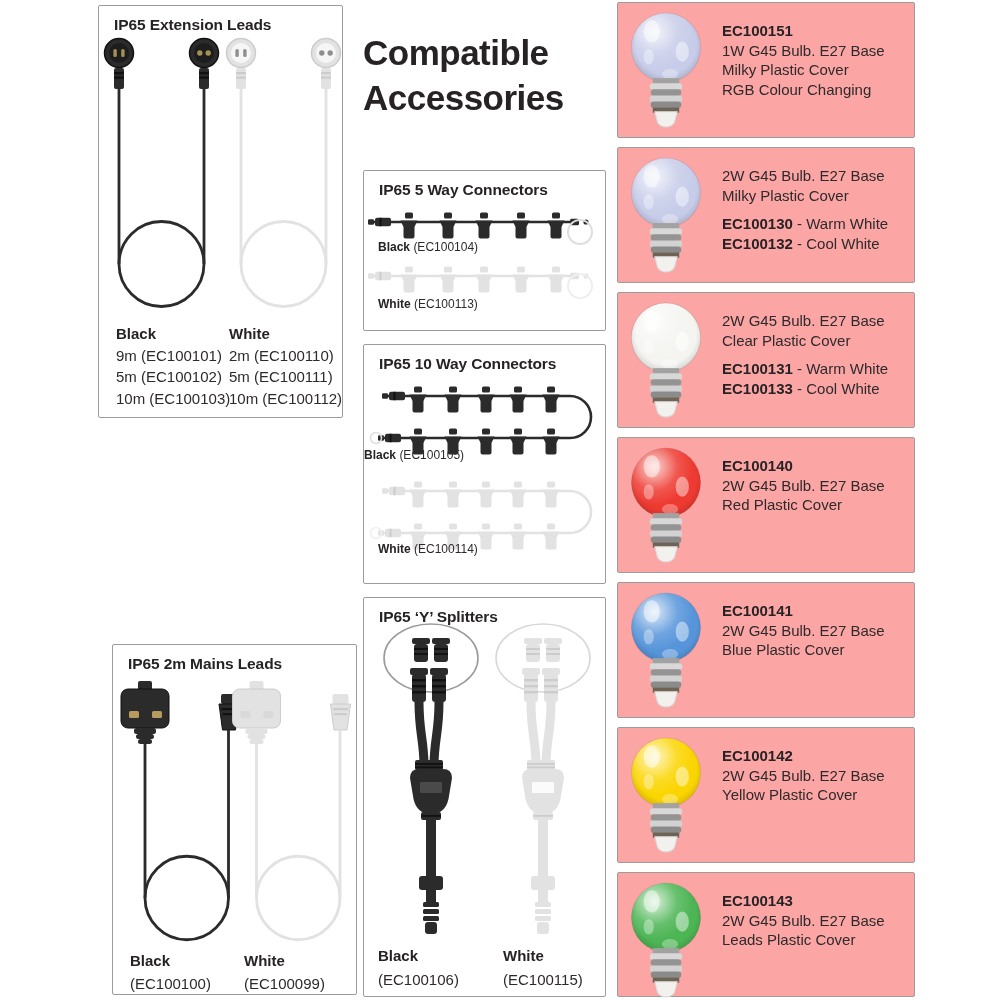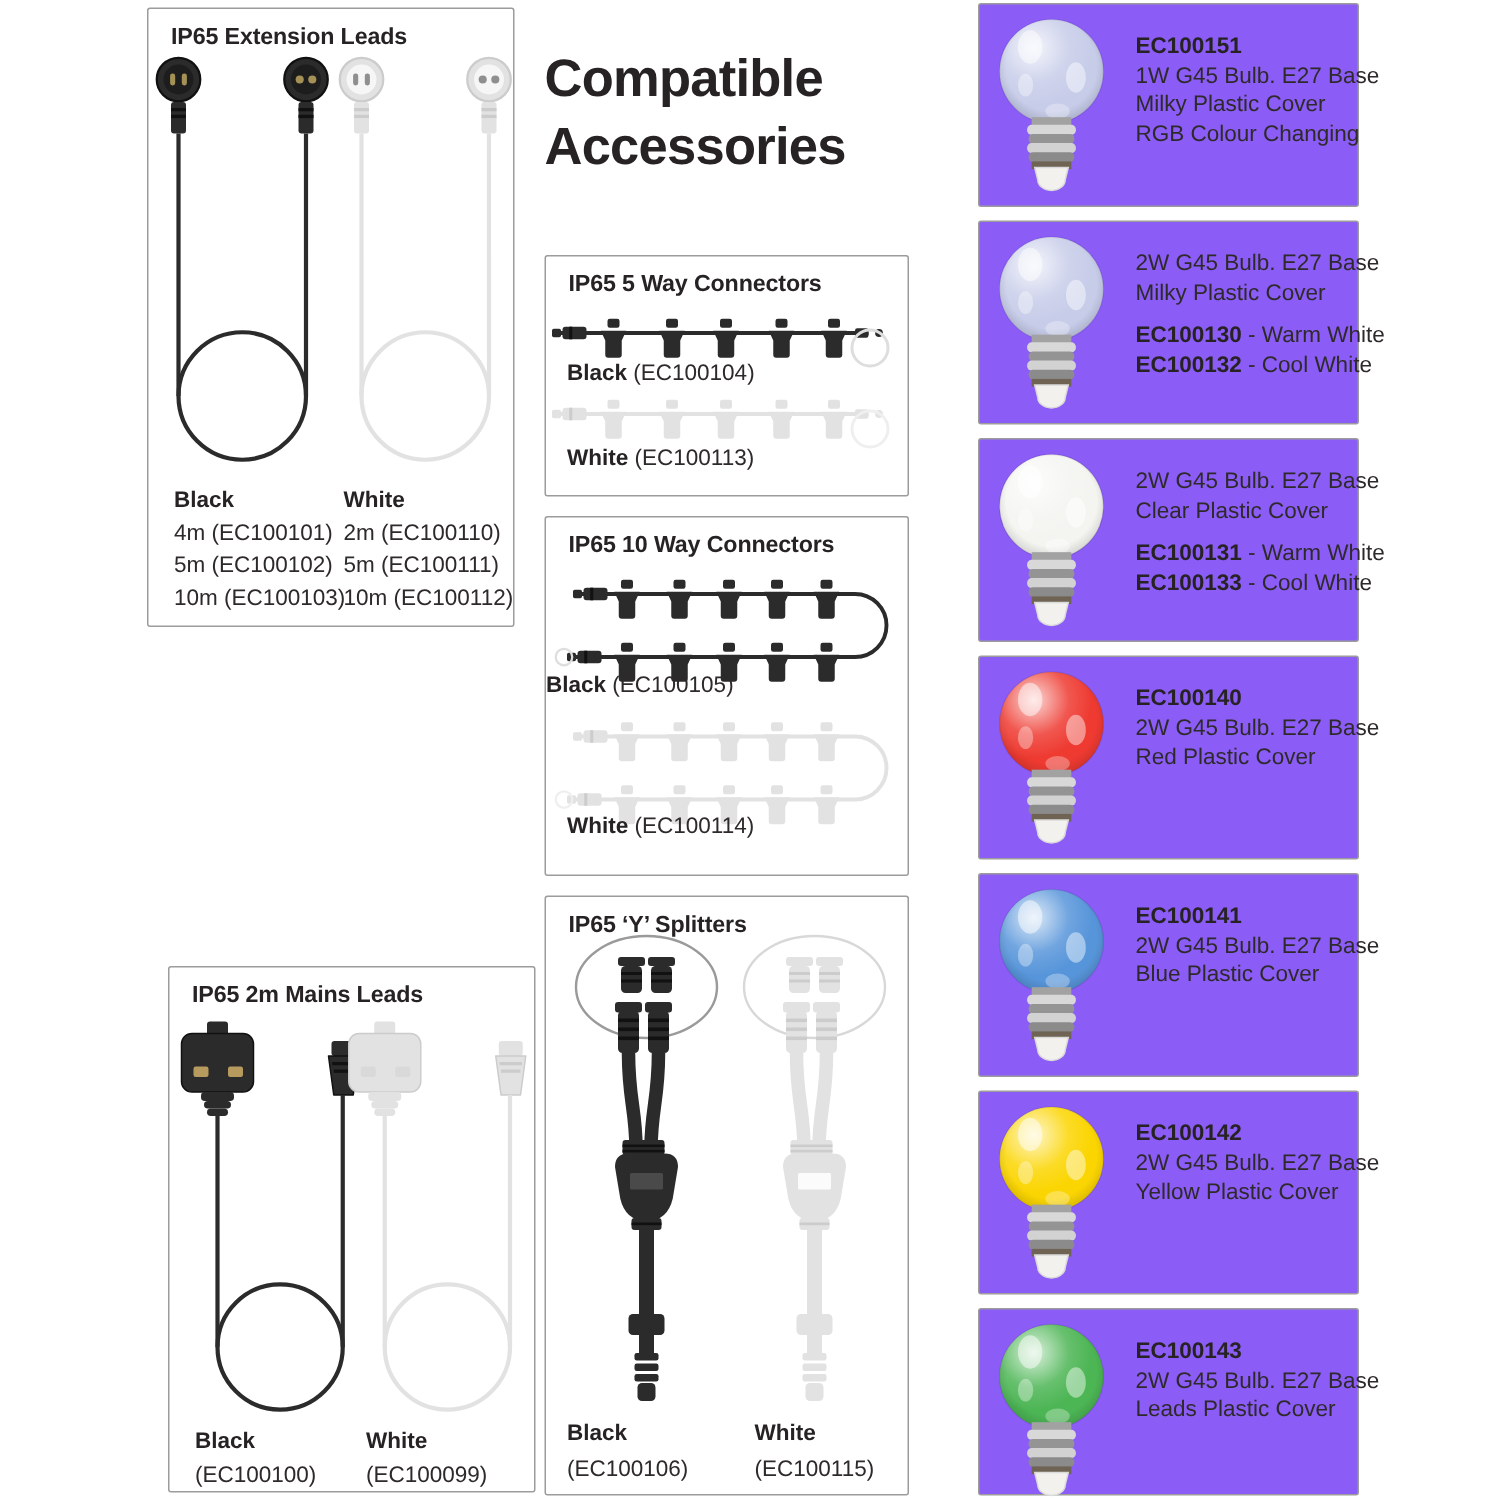--- a/index.html
+++ b/index.html
@@ -6,25 +6,25 @@
   .sheet{position:relative;width:1000px;height:1000px;background:#ffffff;overflow:hidden;
          font-family:"Liberation Sans","DejaVu Sans",sans-serif;color:#2e2a2b;}
   .panel{position:absolute;background:#fff;border:1px solid #9c9c9c;border-radius:2px;box-sizing:border-box;}
   .panel h3{position:absolute;left:15px;top:10px;margin:0;font-size:15.5px;font-weight:700;
             color:#272324;white-space:nowrap;letter-spacing:-0.1px;}
   .gfx{position:absolute;left:0;top:0;width:100%;height:100%;display:block;}
   .main-title{position:absolute;left:363px;top:30px;font-size:35px;line-height:45px;font-weight:700;
               color:#272324;letter-spacing:-0.5px;}
   .col{position:absolute;font-size:15px;line-height:21.5px;white-space:nowrap;}
   .col .hd{font-weight:700;color:#272324;}
-  .vlabel{position:absolute;font-size:15px;white-space:nowrap;}
+  .vlabel{position:absolute;font-size:12px;white-space:nowrap;}
   .b{font-weight:700;color:#272324;}
   .vcol{position:absolute;font-size:15px;line-height:23px;white-space:nowrap;}
   .vcol .hd{font-weight:700;color:#272324;}
-  .bulbbox{position:absolute;left:652px;width:254px;height:136px;background:#8b5cf6;
+  .bulbbox{position:absolute;left:617px;width:298px;height:136px;background:#fca5a5;
            border:1px solid #9c9c9c;border-radius:2px;box-sizing:border-box;}
   .bulb{position:absolute;left:2px;top:8px;width:92px;height:120px;}
   .btxt{position:absolute;left:104px;top:18px;font-size:15px;line-height:19.5px;white-space:nowrap;}
   .sku{margin-top:0;}
   .sku.first{margin-top:9px;}
   
   .vb{--body:#2b2b2b;--line:#111111;--face:#1d1d1d;--pin:#a59155;--loop:#9a9a9a;--faint:#dedede;--fuse:#b79b5e;--lite:#4a4a4a;}
   .vw{--body:#e2e2e2;--line:#cccccc;--face:#f6f6f6;--pin:#8f8f8f;--loop:#d8d8d8;--faint:#efefef;--fuse:#d9d9d9;--lite:#fbfbfb;}
   .defs{position:absolute;width:0;height:0;}
 </style>
@@ -189,21 +189,21 @@
   </svg>
 
   <section class="panel" style="left:98px;top:5px;width:245px;height:413px;">
     <h3>IP65 Extension Leads</h3>
     <svg class="gfx" viewBox="0 0 243 411">
       <use href="#extpair" x="20" y="47" class="vb"></use>
       <use href="#extpair" x="142" y="47" class="vw"></use>
     </svg>
     <div class="col" style="left:17px;top:317px;">
       <div class="hd">Black</div>
-      <div>4m (EC100101)</div>
+      <div>9m (EC100101)</div>
       <div>5m (EC100102)</div>
       <div>10m (EC100103)</div>
     </div>
     <div class="col" style="left:130px;top:317px;">
       <div class="hd">White</div>
       <div>2m (EC100110)</div>
       <div>5m (EC100111)</div>
       <div>10m (EC100112)</div>
     </div>
   </section>

